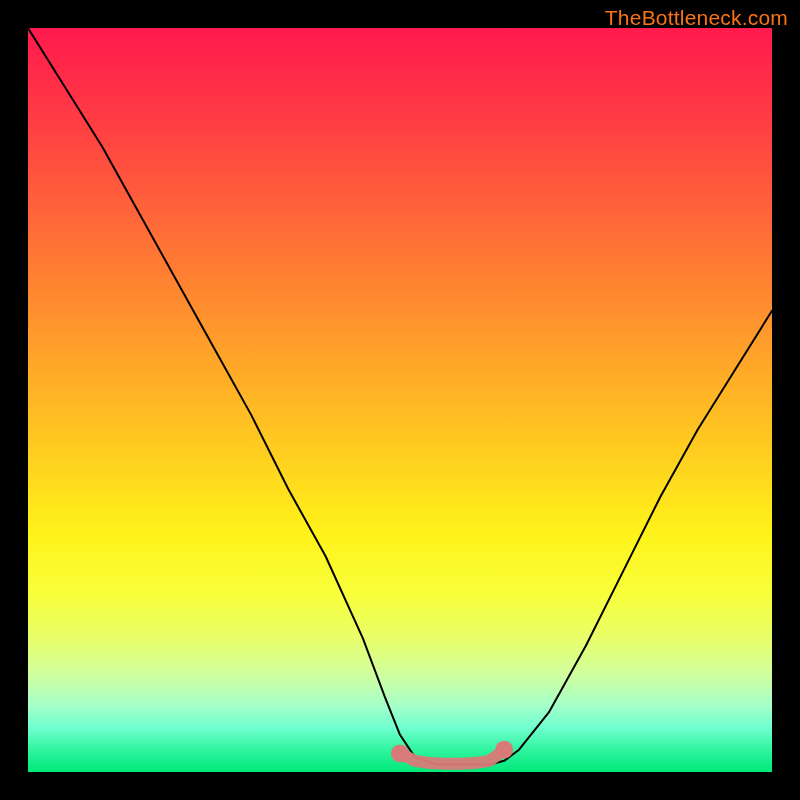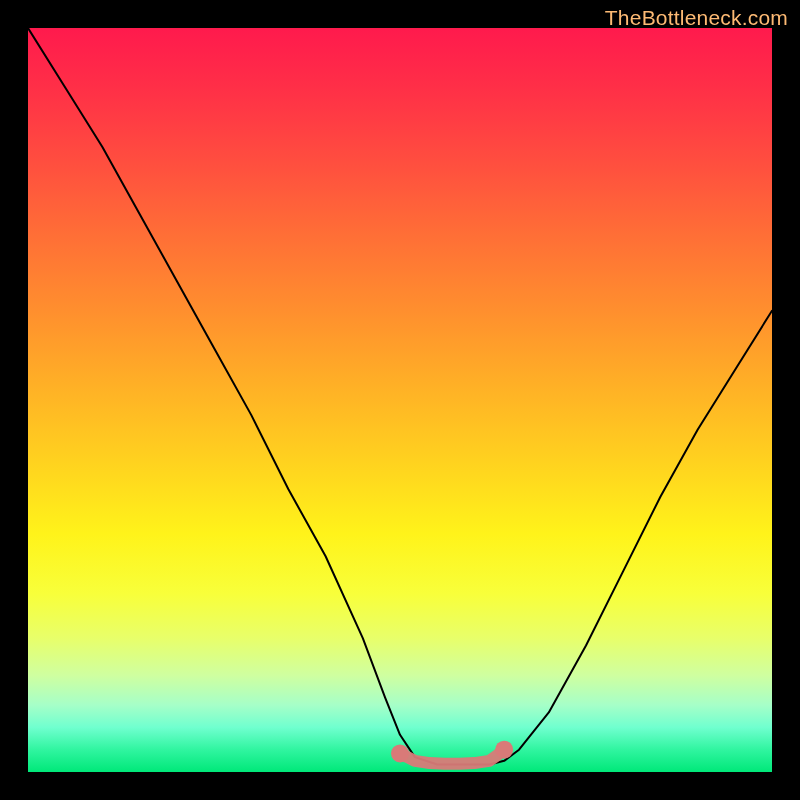--- a/index.html
+++ b/index.html
@@ -48,21 +48,21 @@
     left: 0;
     top: 0;
     width: 744px;
     height: 744px;
     pointer-events: none;
   }
   .watermark {
     position: absolute;
     top: 6px;
     right: 12px;
-    color: #fdba74;
+    color: #f97316;
     font-size: 21px;
     font-weight: 500;
     letter-spacing: 0.2px;
     user-select: none;
   }
 </style>
 </head>
 <body>
 
 <div class="stage">

